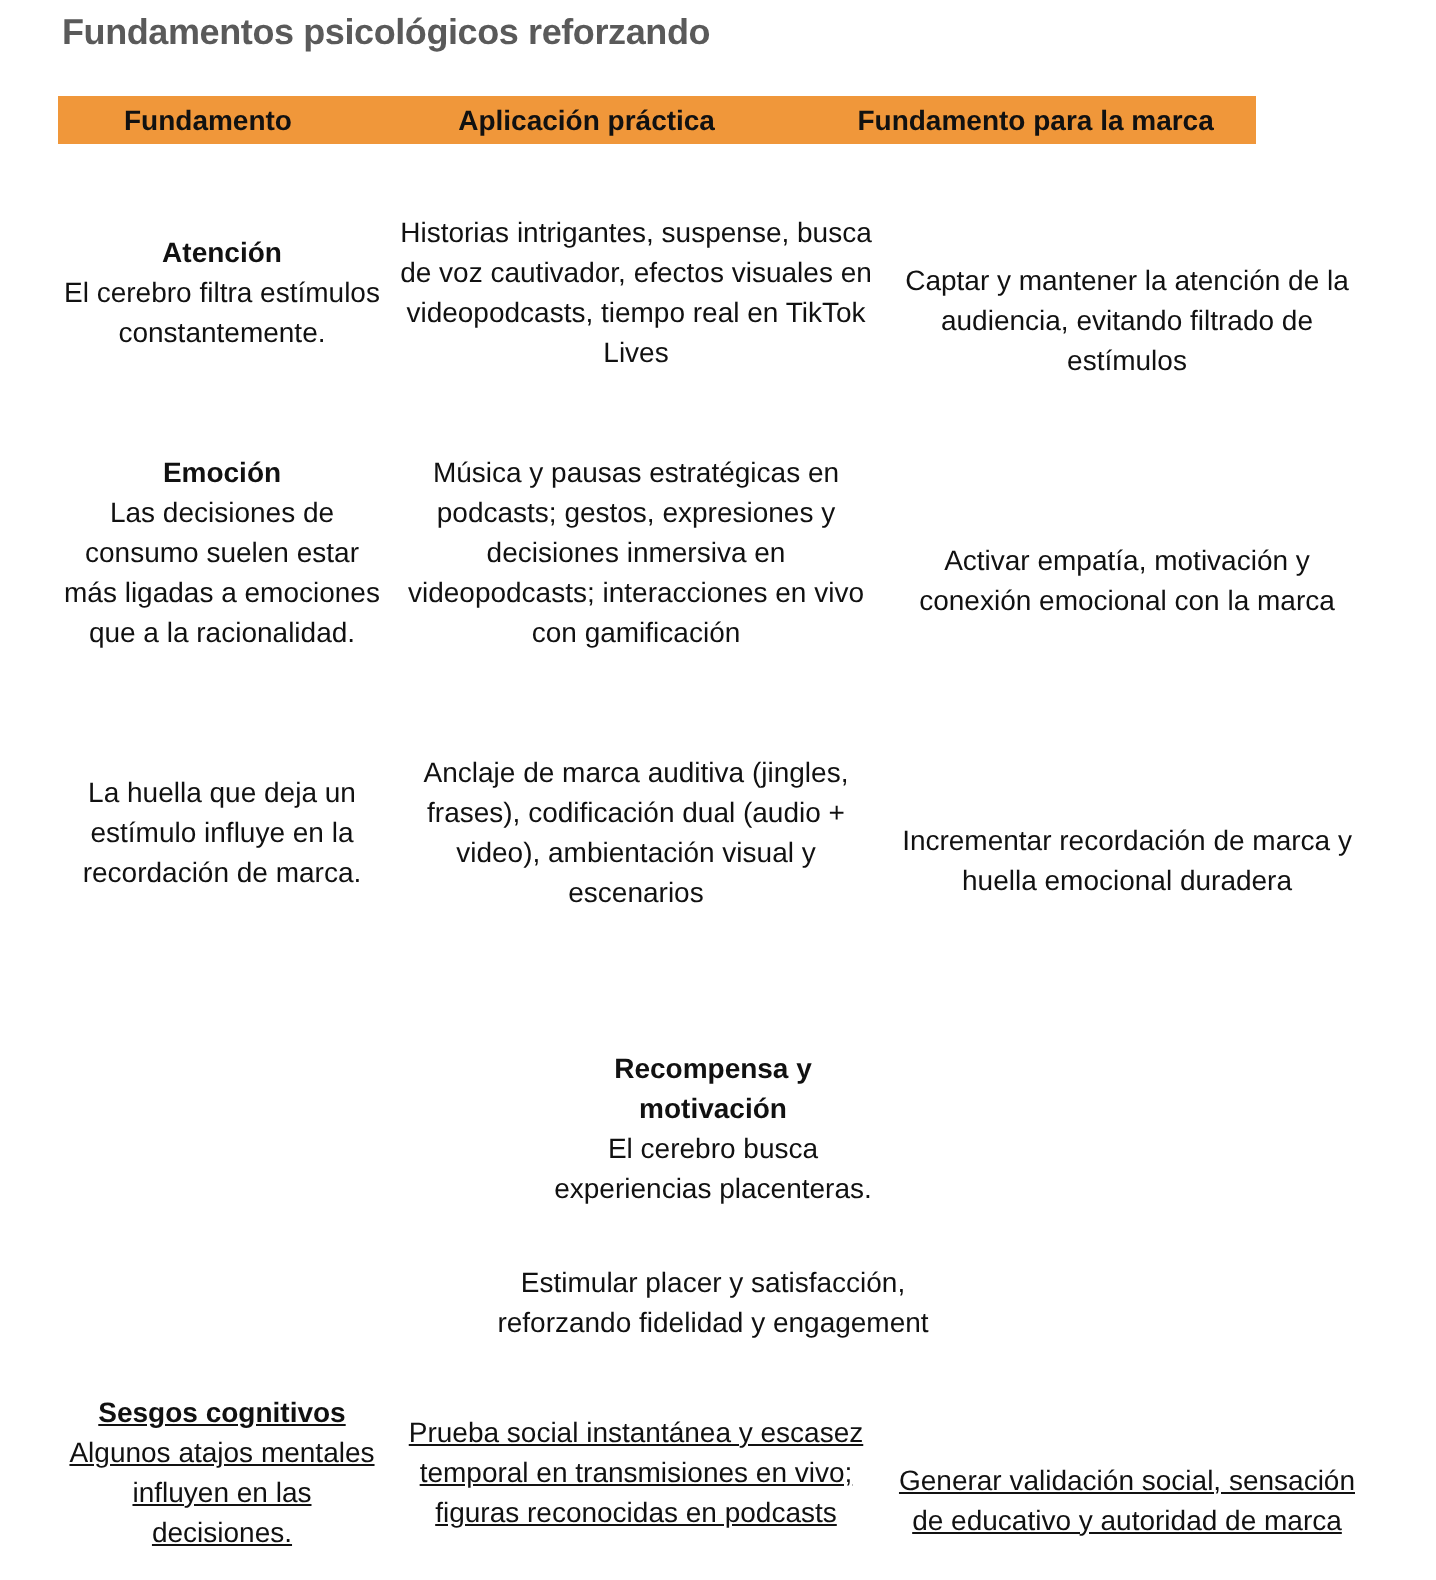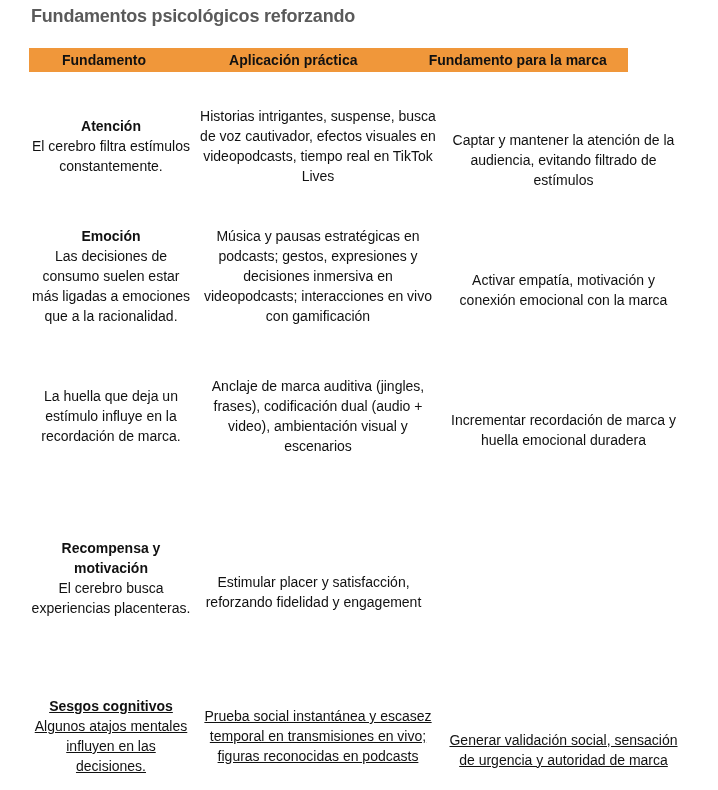--- a/index.html
+++ b/index.html
@@ -69,29 +69,29 @@
   </div>
 
   <div class="row" style="top:324px; height:88px;">
     <div class="cell c1">
       <span class="desc">La huella que deja un estímulo influye en la recordación de marca.</span>
     </div>
     <div class="cell c2">Anclaje de marca auditiva (jingles, frases), codificación dual (audio + video), ambientación visual y escenarios</div>
     <div class="cell c3">Incrementar recordación de marca y huella emocional duradera</div>
   </div>
 
-  <div class="row" style="top:476px; height:108px;">
+  <div class="row" style="top:476px; height:108px;flex-direction:column;">
     <div class="cell c1">
       <span class="name">Recompensa y motivación</span>
       <span class="desc">El cerebro busca experiencias placenteras.</span>
     </div>
     <div class="cell c3">Estimular placer y satisfacción, reforzando fidelidad y engagement</div>
   </div>
 
   <div class="row" style="top:644px; height:88px;text-decoration:underline;">
     <div class="cell c1">
       <span class="name">Sesgos cognitivos</span>
       <span class="desc">Algunos atajos mentales influyen en las decisiones.</span>
     </div>
     <div class="cell c2">Prueba social instantánea y escasez temporal en transmisiones en vivo; figuras reconocidas en podcasts</div>
-    <div class="cell c3">Generar validación social, sensación de urgencia y autoridad de marca</div>
+    <div class="cell c3">Generar validación social, sensación de educativo y autoridad de marca</div>
   </div>
 </div>
 
 </body></html>

